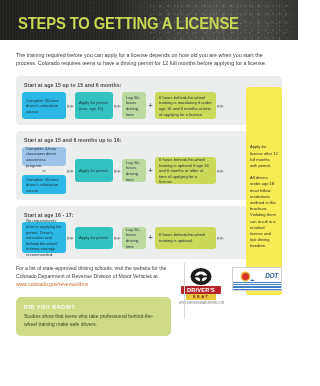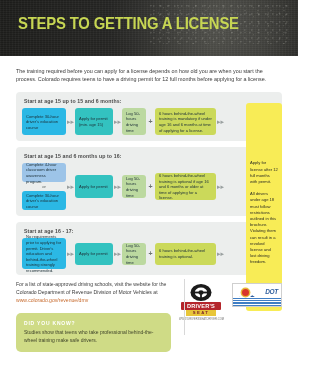--- a/index.html
+++ b/index.html
@@ -7,21 +7,21 @@
     width: 298px; height: 386px;
     background: #ffffff;
     font-family: "Liberation Sans", sans-serif;
     overflow: hidden;
   }
   .page { position: relative; width: 298px; height: 386px; background: #fff; }
 
   
   .header {
     position: relative;
-    height: 56px;
+    height: 40px;
     background:
       radial-gradient(circle at 72% 40%, rgba(120,120,115,0.35) 0%, rgba(0,0,0,0) 48%),
       radial-gradient(circle at 88% 75%, rgba(90,90,85,0.25) 0%, rgba(0,0,0,0) 40%),
       linear-gradient(100deg, #1c1c1a 0%, #262624 45%, #34342f 72%, #1f1f1d 100%);
     overflow: hidden;
   }
   .header .grain {
     position: absolute; inset: 0;
     background-image:
       repeating-linear-gradient(0deg, rgba(255,255,255,0.035) 0 1px, rgba(0,0,0,0) 1px 2px),

